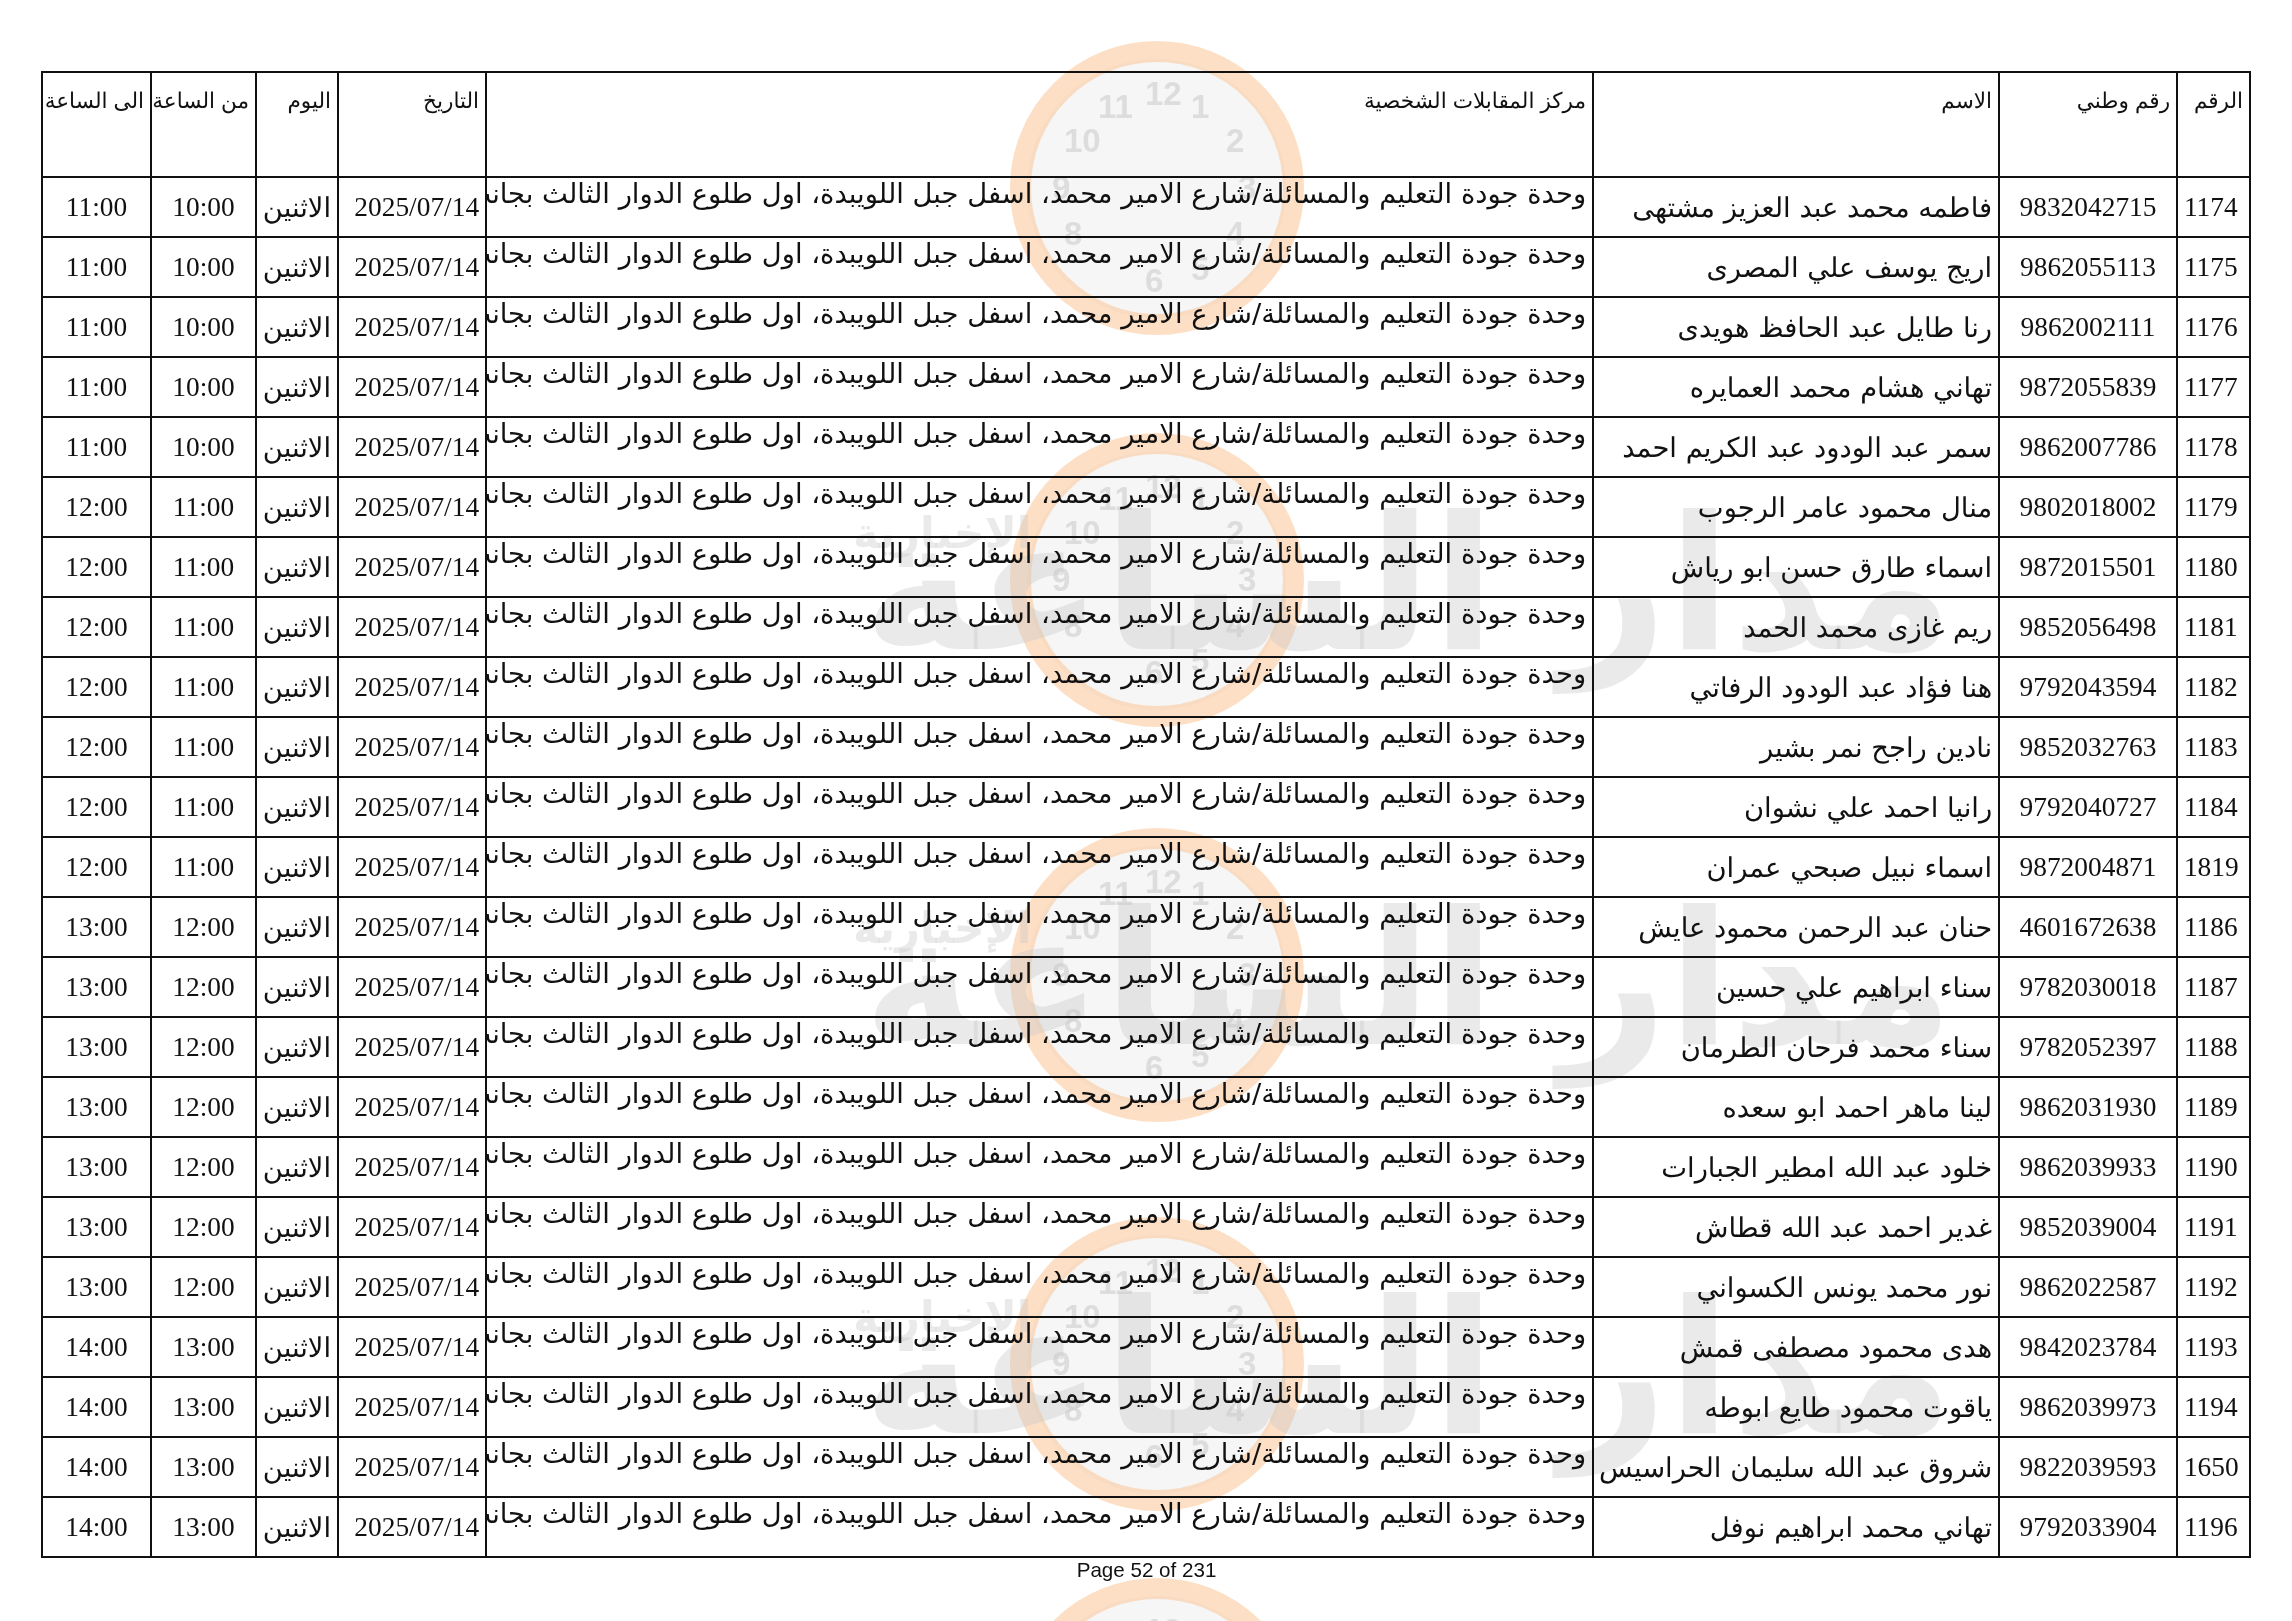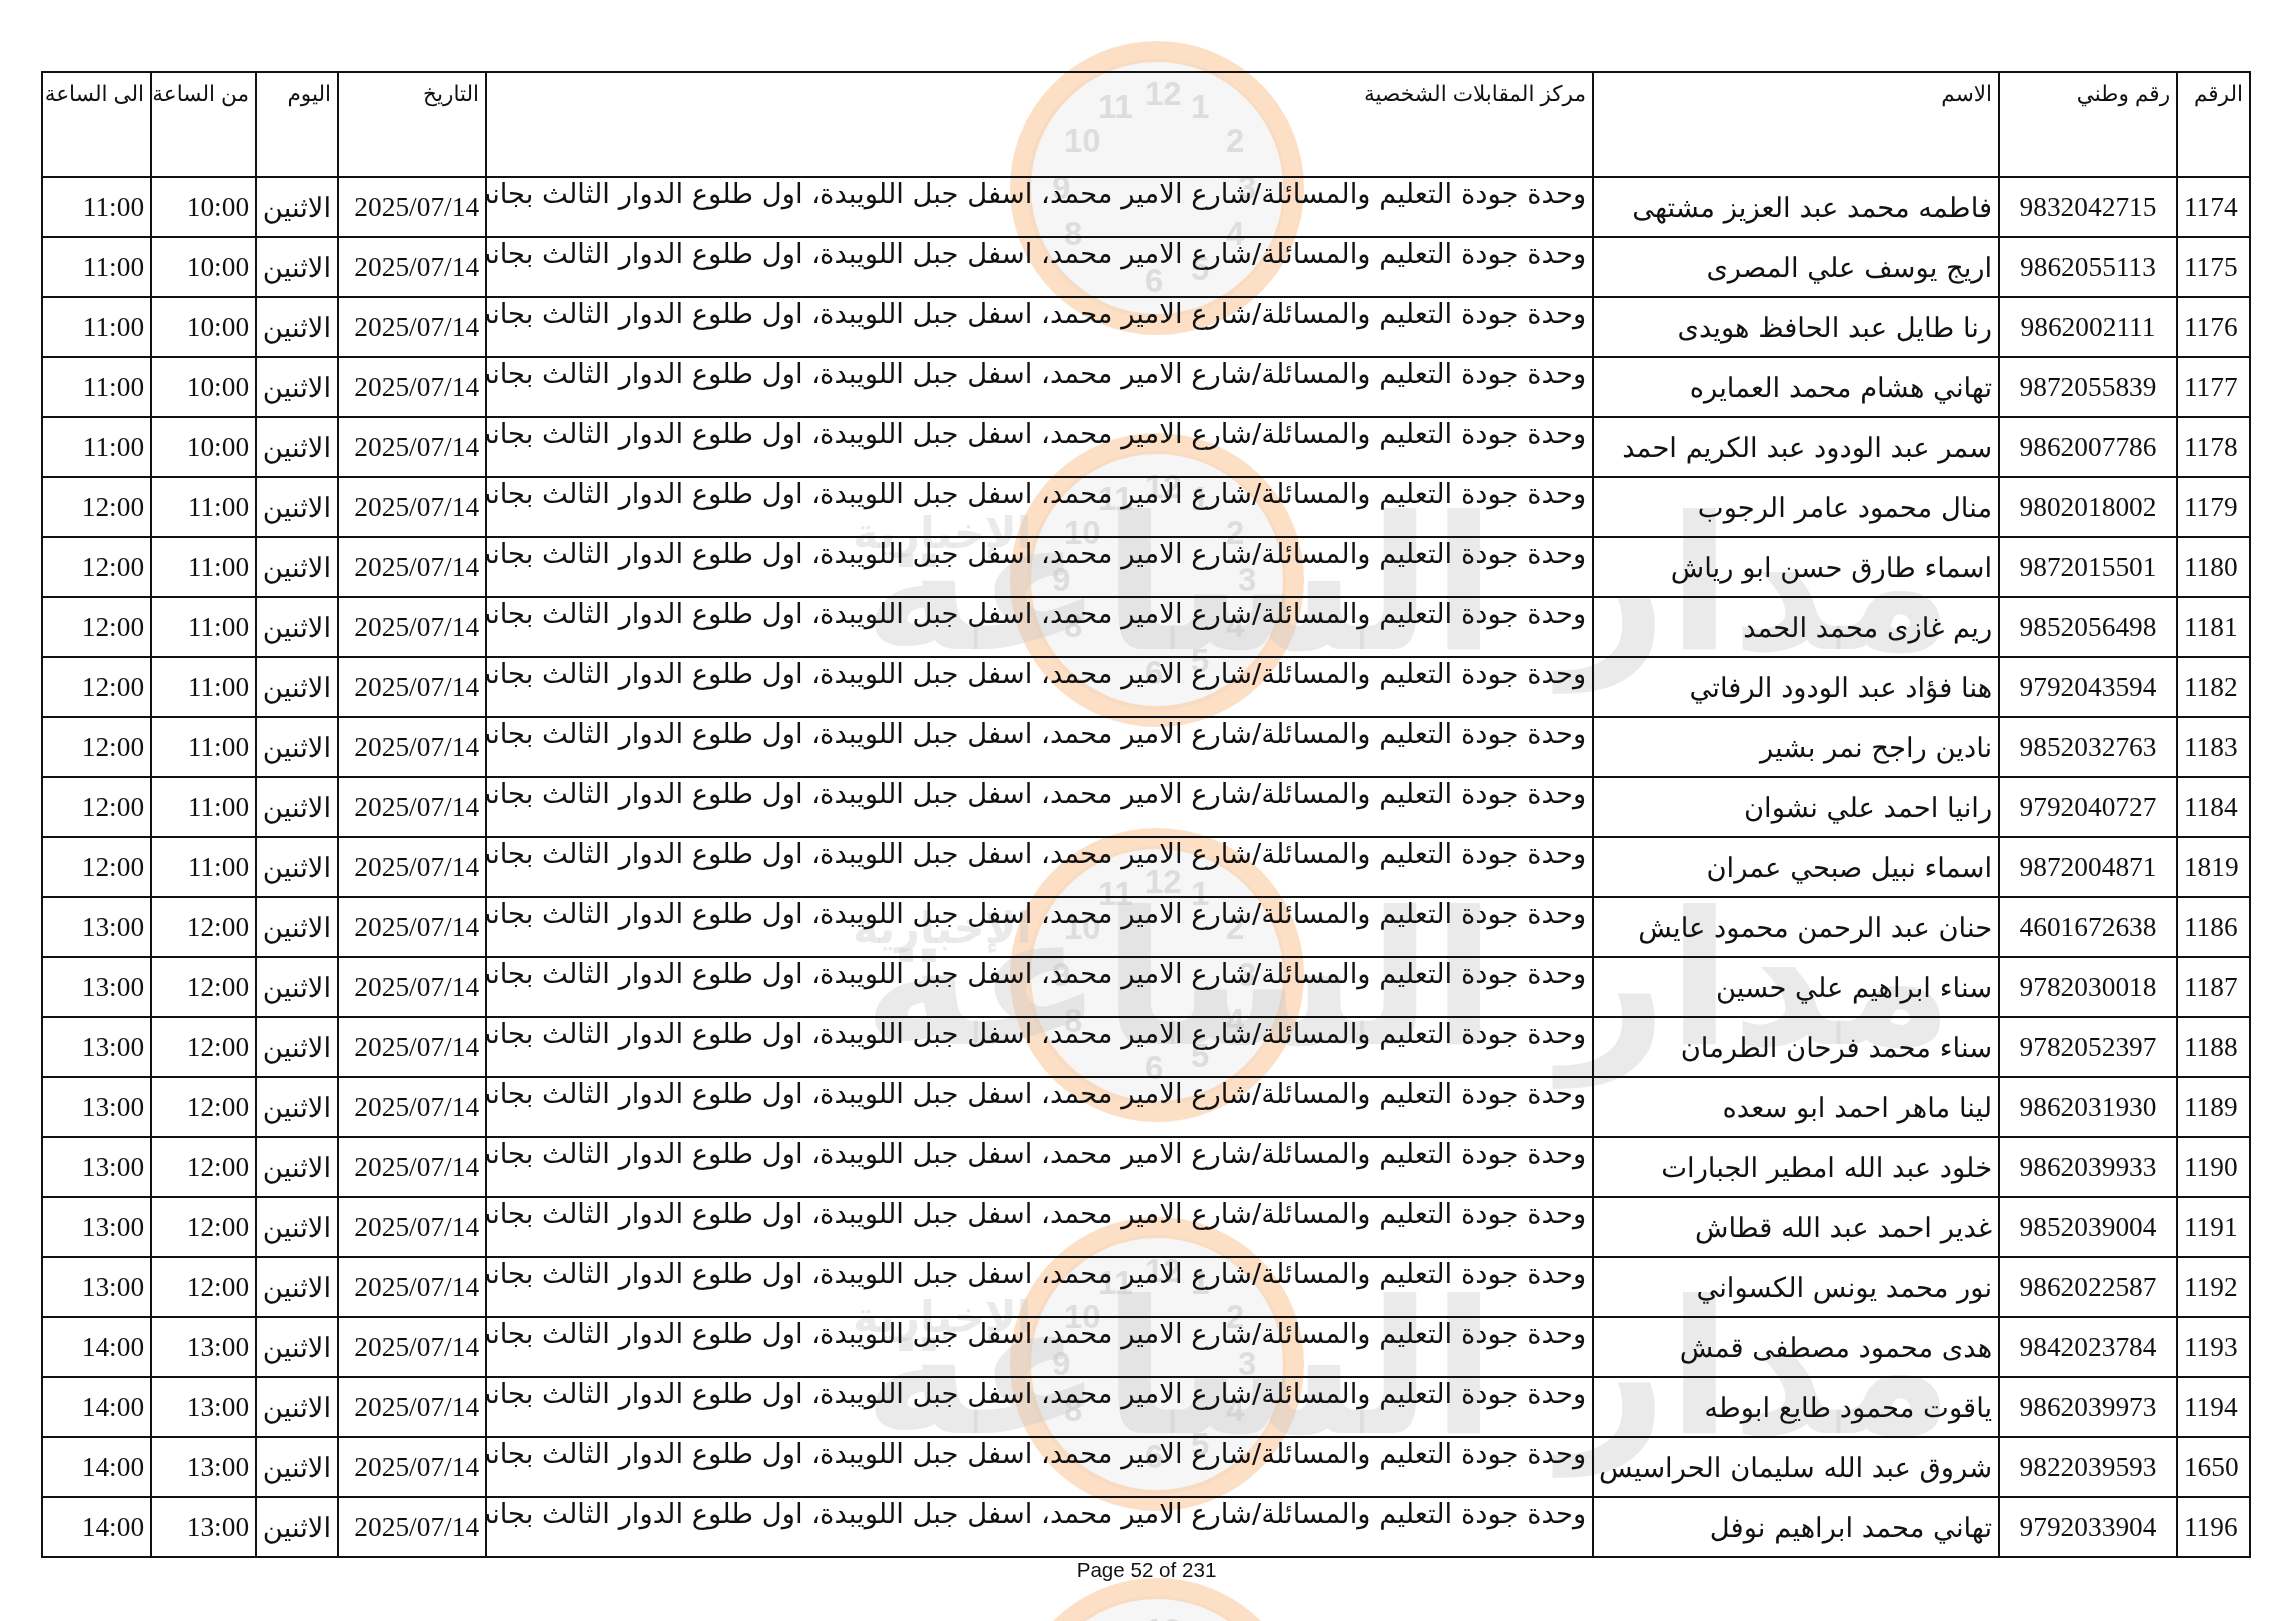--- a/index.html
+++ b/index.html
@@ -4,29 +4,29 @@
 <style>
   html, body { margin:0; padding:0; background:#ffffff; }
   body { width:2293px; height:1621px; position:relative; overflow:hidden; font-family:"Liberation Serif", serif; color:#111; }
   .watermark { position:absolute; left:0; top:0; width:2293px; height:1621px; pointer-events:none; z-index:0; }
   .wm-ring { position:absolute; border-radius:50%; border:21.6px solid rgba(252,196,150,0.55); box-sizing:border-box; }
   .wm-face { position:absolute; border-radius:50%; background:rgba(215,215,215,0.22); }
   .wm-num { position:absolute; font-family:"Liberation Sans", sans-serif; font-weight:bold; color:rgba(190,190,190,0.45); font-size:33px; }
   .wm-text { position:absolute; font-family:"DejaVu Sans", sans-serif; font-weight:bold; color:rgba(200,200,200,0.38); direction:rtl; white-space:nowrap; }
   table.sched { position:absolute; left:41px; top:71px; border-collapse:collapse; z-index:1; direction:rtl; table-layout:fixed; width:2207px; }
   table.sched td, table.sched th { border:2.9px solid #111; padding:0 5.9px; box-sizing:border-box; overflow:hidden; white-space:nowrap; }
-  table.sched th { height:105px; vertical-align:top; text-align:right; font-weight:normal; font-family:"Liberation Sans", sans-serif; font-size:21.6px; padding-top:8px; }
+  table.sched th { height:105px; vertical-align:top; text-align:right; font-weight:normal; font-family:"Liberation Sans", sans-serif; font-size:21.6px; padding-top:15px; }
   table.sched td { height:60px; font-size:27.4px; }
   td.c-num { text-align:left; direction:ltr; vertical-align:middle; padding-top:7.8px; font-size:29px; }
   td.c-nid { text-align:center; direction:ltr; vertical-align:middle; font-size:29px; }
   td.c-name { text-align:right; vertical-align:middle; font-family:"DejaVu Serif", serif; font-size:21.6px; padding-right:13.7px; }
   td.c-center { text-align:right; vertical-align:top; padding-top:3.9px; font-family:"DejaVu Sans", sans-serif; font-size:18.6px; letter-spacing:-0.3px; }
   td.c-date { text-align:right; direction:ltr; vertical-align:middle; font-size:28px; }
   td.c-day { text-align:right; vertical-align:middle; font-family:"DejaVu Serif", serif; font-size:18.6px; padding-top:5.9px; }
-  td.c-time { text-align:right; direction:ltr; vertical-align:middle; font-size:28px; }
+  td.c-time { text-align:center; direction:ltr; vertical-align:middle; font-size:28px; }
   .footer { position:absolute; top:1558px; left:0; width:2293px; text-align:center; font-family:"Liberation Sans", sans-serif; font-size:20.6px; color:#111; z-index:1; }
 </style>
 </head>
 <body>
 
 <div class="watermark" id="wm">
     <div class="wm-face" style="left: 1027px; top: 59px; width: 259px; height: 259px;"></div>
     <div class="wm-ring" style="left: 1010px; top: 41px; width: 294px; height: 294px;"></div>
     <div class="wm-num" style="left: 1145px; top: 75px;">12</div>
     <div class="wm-num" style="left: 1191px; top: 88px;">1</div>

